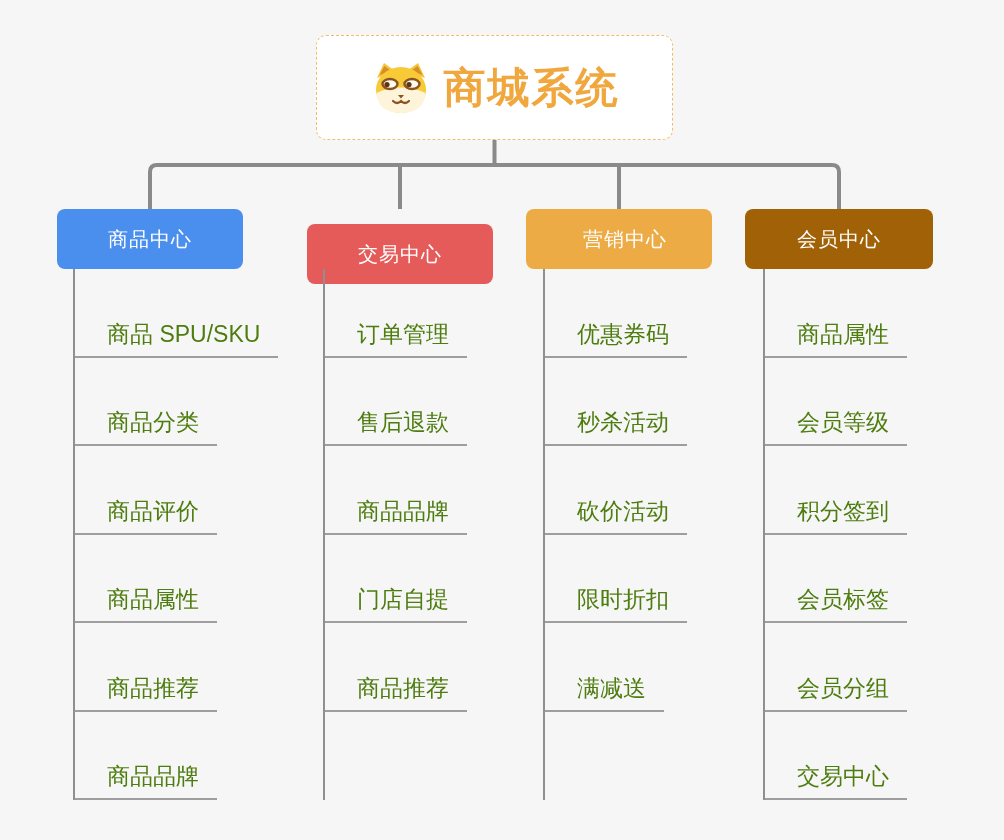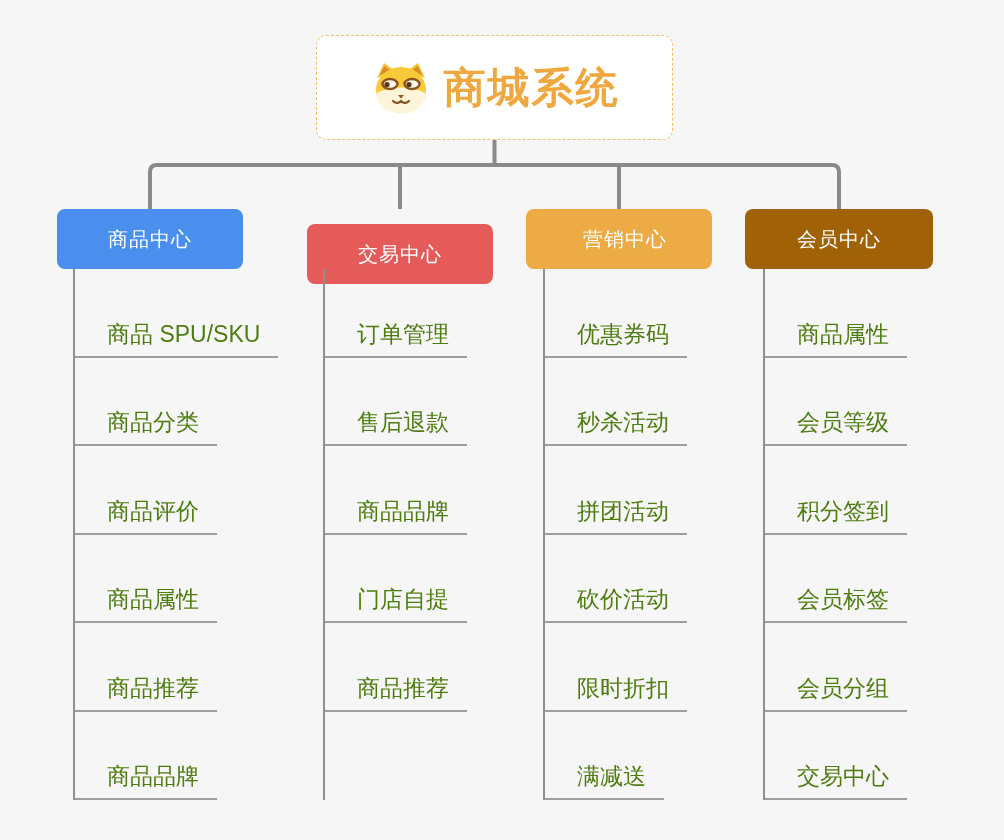--- a/index.html
+++ b/index.html
@@ -125,23 +125,20 @@
   </div>
 
   <div class="leaves lv2">
     <div class="leaf">
         <span>优惠券码</span>
       </div>
     <div class="leaf">
         <span>秒杀活动</span>
       </div>
     <div class="leaf">
-        <span>拼团活动</span>
-      </div>
-    <div class="leaf">
         <span>砍价活动</span>
       </div>
     <div class="leaf">
         <span>限时折扣</span>
       </div>
     <div class="leaf">
         <span>满减送</span>
       </div>
   </div>
 

